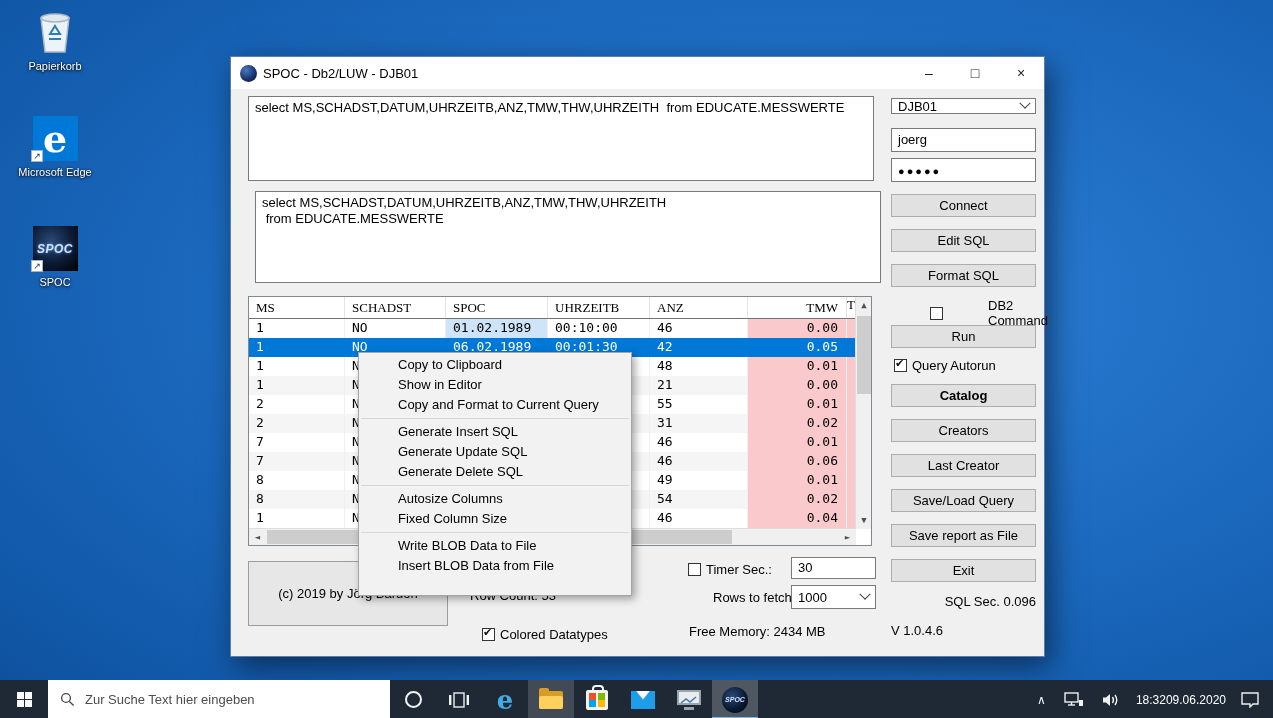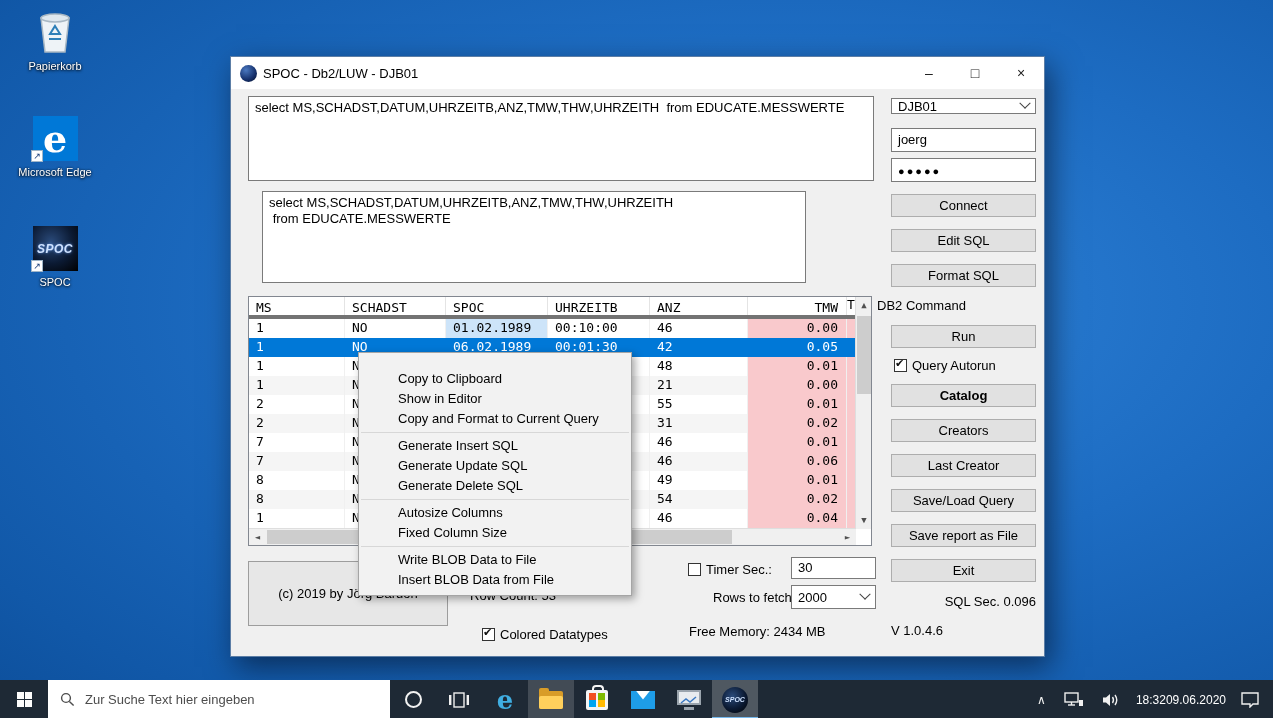--- a/index.html
+++ b/index.html
@@ -35,21 +35,21 @@
   .btn { position:absolute; left:660px; width:145px; height:23px; background:#e1e1e1; border:1px solid #adadad;
     font-size:13px; color:#000; display:flex; align-items:center; justify-content:center; }
   .cbrow { position:absolute; display:flex; align-items:center; font-size:13px; color:#000; }
   .cb { width:13px; height:13px; background:#fff; border:1px solid #333; margin-right:5px; position:relative; flex:none; }
   .cb.checked::after { content:"✔"; position:absolute; left:0px; top:-3px; font-size:11px; color:#111; }
   .rlabel { position:absolute; font-size:13px; color:#000; }
 
   
   .table { position:absolute; left:17px; top:239px; width:624px; height:250px; background:#fff; border:1px solid #828790;
     font-family:"DejaVu Sans Mono", monospace; font-size:13px; overflow:hidden; }
-  .thead { display:flex; height:22px; border-bottom:4px solid #737373; background:#fff; }
+  .thead { display:flex; height:22px; border-bottom:1px solid #737373; background:#fff;font-family:Liberation Serif, serif; }
   .hcell { padding:3px 0 0 7px; color:#000; border-right:1px solid #e4e4e4; overflow:hidden; white-space:nowrap; }
   .trow { display:flex; height:19px; background:#fff; }
   .trow.alt { background:#f5f5f5; }
   .tcell { padding:1px 0 0 7px; border-right:1px solid #f0f0f0; overflow:hidden; white-space:nowrap; color:#000; }
   .c-ms { width:96px; } .c-schadst { width:101px; } .c-datum { width:102px; }
   .c-uhrzeitb { width:102px; } .c-anz { width:98px; } .c-tmw { width:99px; text-align:right; padding-right:8px; padding-left:0; }
   .c-sliver { width:9px; padding:0; border-right:none; }
   .trow .c-datum { background:#cde4f9; }
   .trow .c-tmw, .trow .c-sliver { background:#f9c9cc; }
   .trow.selected, .trow.selected .tcell { background:#0078d7 !important; color:#fff; border-color:#0078d7; }
@@ -58,21 +58,21 @@
   .vthumb { position:absolute; left:1px; top:19px; width:14px; height:78px; background:#cdcdcd; }
   .hscroll { position:absolute; left:0; bottom:0; width:607px; height:17px; background:#f0f0f0; border-top:1px solid #dedede; }
   .harrow { position:absolute; top:0; width:17px; height:16px; color:#505050; font-size:9px; text-align:center; line-height:16px; }
   .hthumb { position:absolute; left:18px; top:1px; width:465px; height:14px; background:#cdcdcd; }
 
   .copybox { position:absolute; left:17px; top:504px; width:200px; height:65px; background:#e7e7e7; border:1px solid #9d9d9d;
     display:flex; align-items:center; justify-content:center; font-size:13px; color:#000; }
 
   
   .menu { position:absolute; left:358px; top:352px; width:274px; height:244px; background:#f2f2f2;
-    border:1px solid #a5a5a5; box-shadow:3px 3px 8px rgba(0,0,0,.35); z-index:50; padding-top:16px; }
+    border:1px solid #a5a5a5; box-shadow:3px 3px 8px rgba(0,0,0,.35); z-index:50; padding-top:2px; }
   .menu-item { height:20px; line-height:20px; padding-left:39px; font-size:13px; color:#000; white-space:nowrap; }
   .menu-sep { height:1px; background:#d7d7d7; margin:3px 2px; }
 
   
   .taskbar { position:absolute; left:0; top:680px; width:1273px; height:39px; background:#1e2935; display:flex; align-items:stretch; z-index:90; }
   .start { width:48px; display:flex; align-items:center; justify-content:center; }
   .winlogo { display:grid; grid-template-columns:7px 7px; grid-template-rows:7px 7px; gap:1px; }
   .winlogo span { background:#fdfdfd; }
   .tsearch { width:342px; background:#fff; display:flex; align-items:center; padding-left:12px; }
   .tsearch .txt { font-size:13px; color:#4d4d4d; margin-left:10px; }
@@ -144,34 +144,34 @@
       <div class="appicon"></div>
       <div class="ttl">SPOC - Db2/LUW - DJB01</div>
       <div class="caption-btns">
         <div class="cbtn">–</div>
         <div class="cbtn">□</div>
         <div class="cbtn">×</div>
       </div>
     </div>
 
     <div class="field sqlbox" style="left:17px; top:39px; width:626px; height:85px;">select MS,SCHADST,DATUM,UHRZEITB,ANZ,TMW,THW,UHRZEITH  from EDUCATE.MESSWERTE</div>
-    <div class="field sqlbox" style="left:31px; top:134px; width:544px; height:92px;">select MS,SCHADST,DATUM,UHRZEITB,ANZ,TMW,THW,UHRZEITH
+    <div class="field sqlbox" style="left:24px; top:134px; width:626px; height:92px;">select MS,SCHADST,DATUM,UHRZEITB,ANZ,TMW,THW,UHRZEITH
  from EDUCATE.MESSWERTE</div>
 
     <div class="field combo" style="left:660px; top:41px; width:145px; height:16px;">
       <span>DJB01</span>
       <span class="chev"></span>
     </div>
     <div class="field" style="left:660px; top:71px; width:145px; height:24px;">joerg</div>
     <div class="field pw" style="left:660px; top:101px; width:145px; height:24px;">●●●●●</div>
 
     <div class="btn" style="top:137px;">Connect</div>
     <div class="btn" style="top:172px;">Edit SQL</div>
     <div class="btn" style="top:207px;">Format SQL</div>
-    <div class="cbrow" style="left:628px; top:241px;">
+    <div class="cbrow" style="left:699px; top:241px;gap:40px;">
       <span class="cb"></span>
       <span>DB2 Command</span>
     </div>
     <div class="btn" style="top:268px;">Run</div>
     <div class="cbrow" style="left:663px; top:301px;">
       <span class="cb checked"></span>
       <span>Query Autorun</span>
     </div>
     <div class="btn" style="top:327px;font-weight:bold;">Catalog</div>
     <div class="btn" style="top:362px;">Creators</div>
@@ -313,21 +313,21 @@
       <span class="cb checked"></span>
       <span>Colored Datatypes</span>
     </div>
     <div class="cbrow" style="left:457px; top:505px;">
       <span class="cb"></span>
       <span>Timer Sec.:</span>
     </div>
     <div class="field" style="left:560px; top:500px; width:85px; height:22px; padding-top:2px;">30</div>
     <div class="rlabel" style="left:482px; top:533px;">Rows to fetch:</div>
     <div class="field combo" style="left:560px; top:528px; width:85px; height:24px;">
-      <span>2000</span>
+      <span>1000</span>
       <span class="chev"></span>
     </div>
     <div class="rlabel" style="left:458px; top:567px;">Free Memory: 2434 MB</div>
   </div>
 
   <div class="menu">
       <div class="menu-item">Copy to Clipboard</div>
       <div class="menu-item">Show in Editor</div>
       <div class="menu-item">Copy and Format to Current Query</div>
       <div class="menu-sep"></div>

